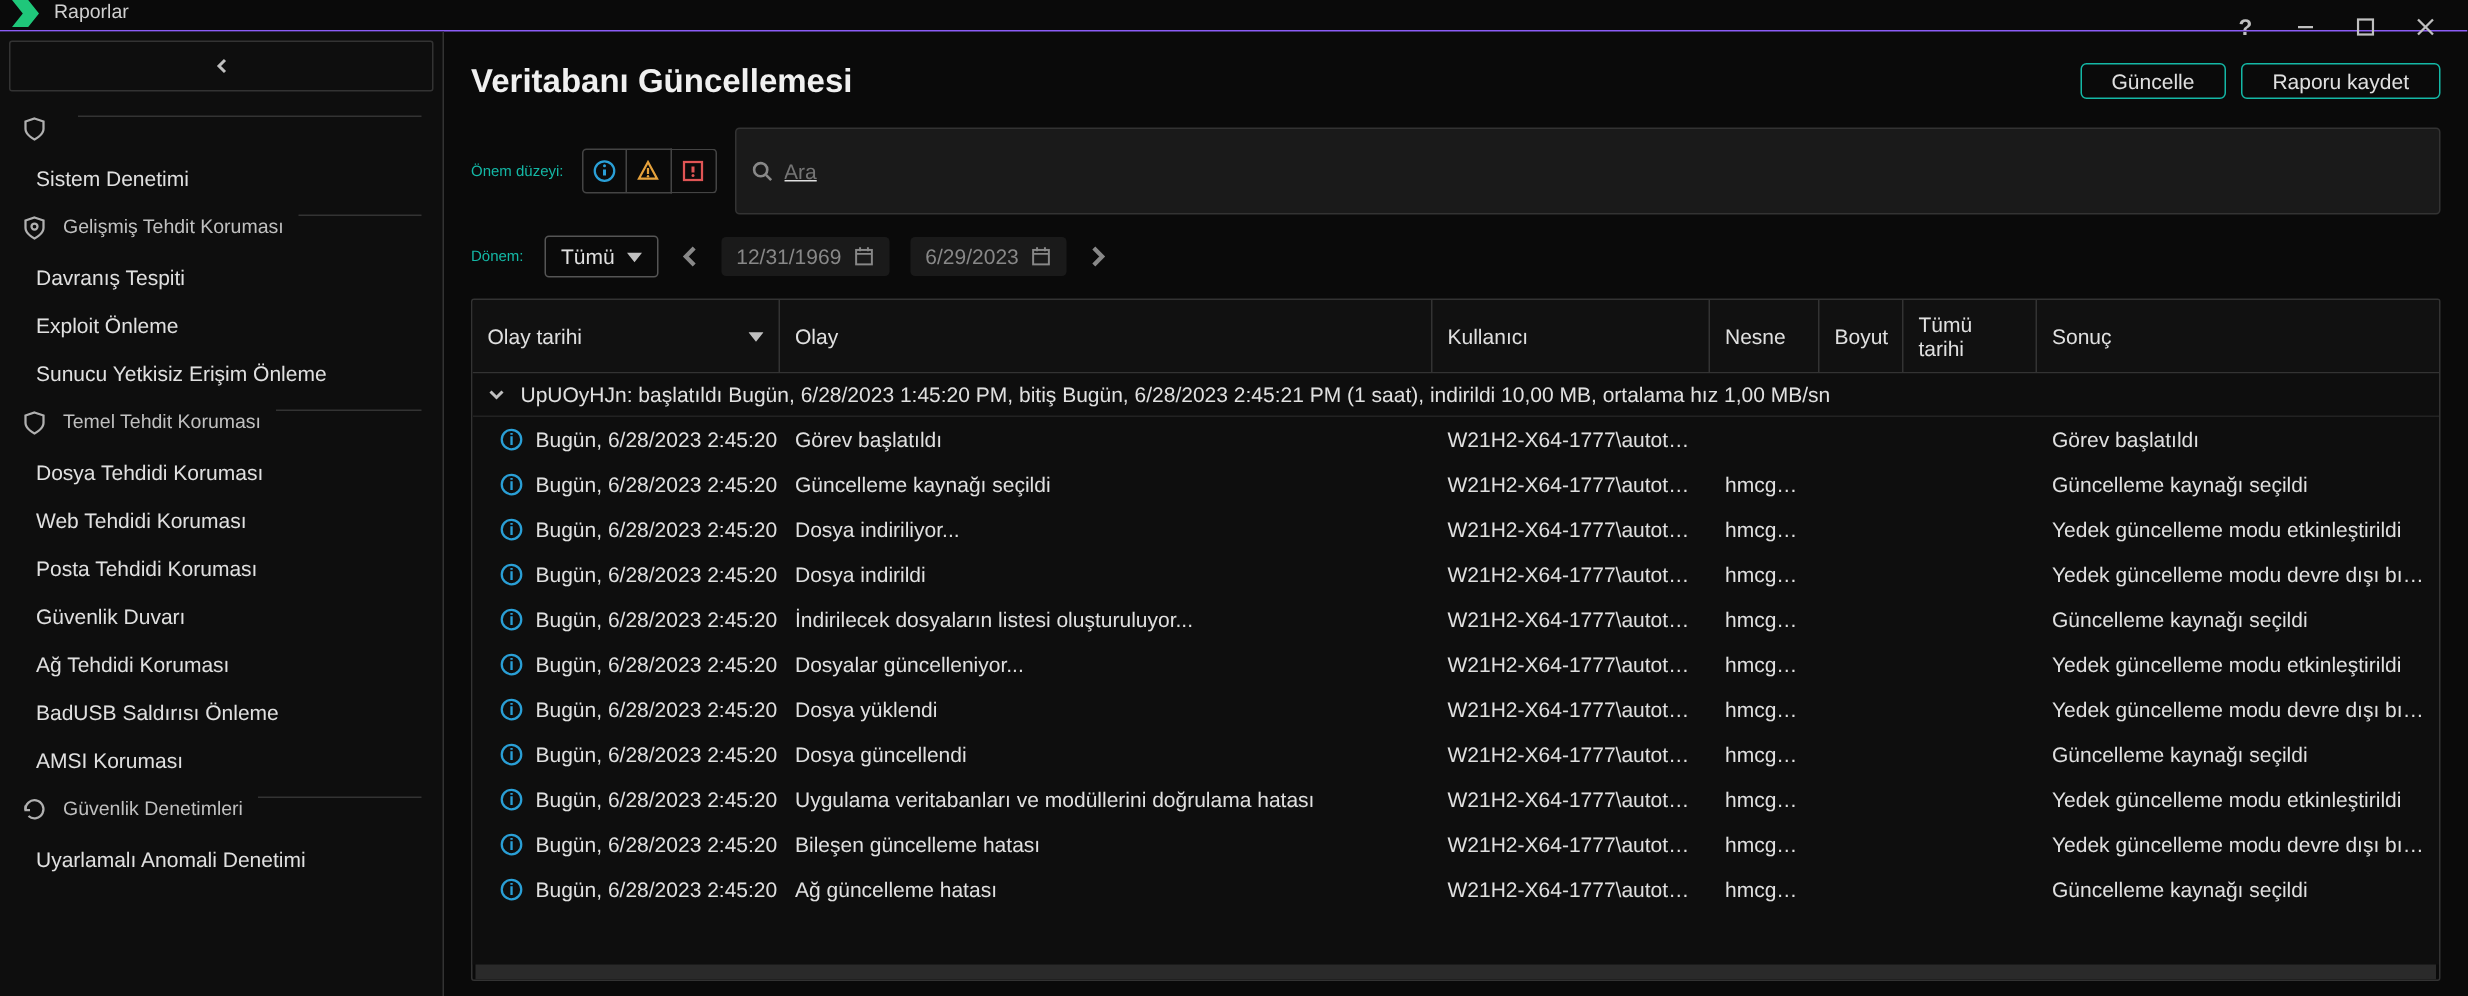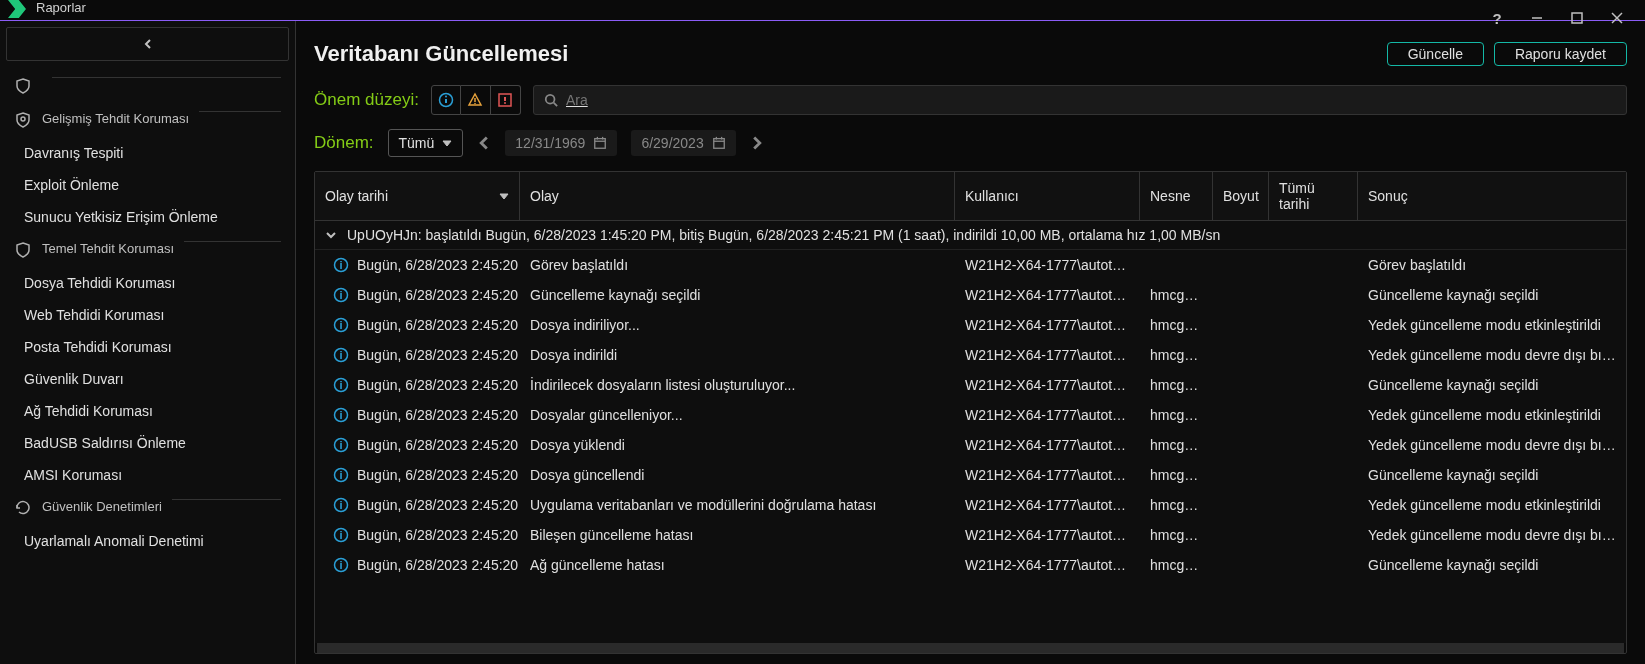--- a/index.html
+++ b/index.html
@@ -63,34 +63,34 @@
 }
 .main { flex:1; display:flex; flex-direction:column; padding: 20px 18px 10px 18px; overflow:hidden;}
 .main-header { display:flex; align-items:center; margin-bottom: 18px;}
 .main-header h1 { font-size: 22px; font-weight: 600; color:#f0f0f0; flex:1;}
 .btn {
   border: 1px solid #14b8a6; background: transparent; color:#e0e0e0;
   padding: 3px 20px; border-radius: 4px; font-size: 14px; cursor:pointer;
   margin-left: 10px;
 }
 .filter-row { display:flex; align-items:center; gap:12px; margin-bottom: 14px;}
-.label { color:#84cc16; font-size:17px;}
+.label { color:#14b8a6; font-size:10px;}
 .sev-btns { display:flex; gap:0;}
 .sev-btn {
   width:30px; height:30px; border:1px solid #444;
   display:flex; align-items:center; justify-content:center; cursor:pointer;
 }
 .sev-btn:first-child { border-radius:3px 0 0 3px;}
 .sev-btn:last-child { border-radius:0 3px 3px 0;}
 .sev-btn + .sev-btn { border-left:none;}
 .sev-btn svg { width:16px; height:16px;}
 .searchbox {
   flex:1; display:flex; align-items:center;
   background:#1a1a1a; border:1px solid #333; border-radius:3px;
-  padding: 6px 10px;
+  padding: 20px 10px;
   text-decoration: underline;
 }
 .searchbox svg { width:14px; height:14px; stroke:#888; fill:none; stroke-width:2; margin-right:8px;}
 .searchbox input {
   background:transparent; border:none; outline:none; color:#e0e0e0;
   font-size:14px; flex:1;
 }
 .period-row { display:flex; align-items:center; gap:14px; margin-bottom: 14px;}
 .select {
   border:1px solid #555; border-radius:3px; padding:5px 10px;
@@ -177,20 +177,21 @@
     </div>
 
     <div class="side-group">
       <span class="gicon">
           <svg viewBox="0 0 16 16">
             <path d="M8 1 L14 3 V8 C14 12 8 15 8 15 C8 15 2 12 2 8 V3 Z"></path>
           </svg>
         </span>
       <span class="gline"></span>
     </div>
+    <div class="side-item">Sistem Denetimi</div>
 
     <div class="side-group">
       <span class="gicon">
           <svg viewBox="0 0 16 16">
             <path d="M8 1 L14 3 V8 C14 12 8 15 8 15 C8 15 2 12 2 8 V3 Z"></path>
             <circle cx="8" cy="7" r="2"></circle>
           </svg>
         </span>
       <span>Gelişmiş Tehdit Koruması</span>
       <span class="gline"></span>

